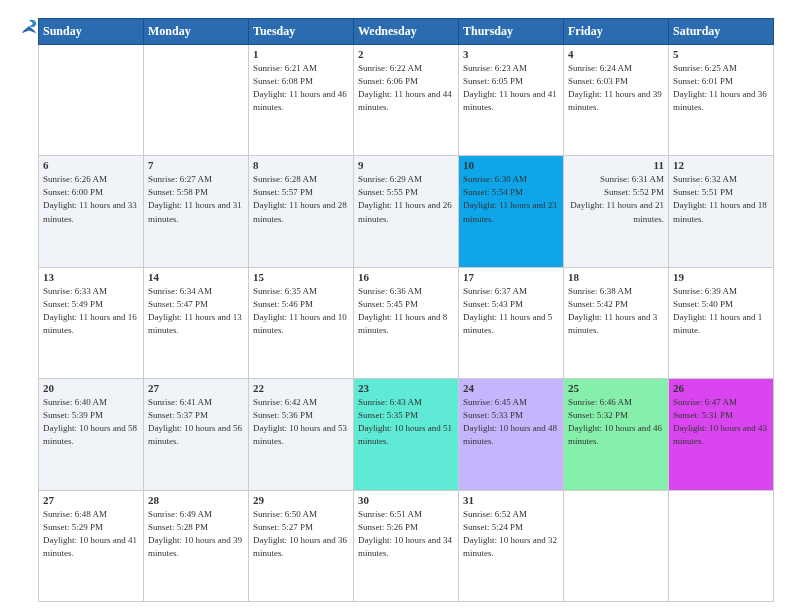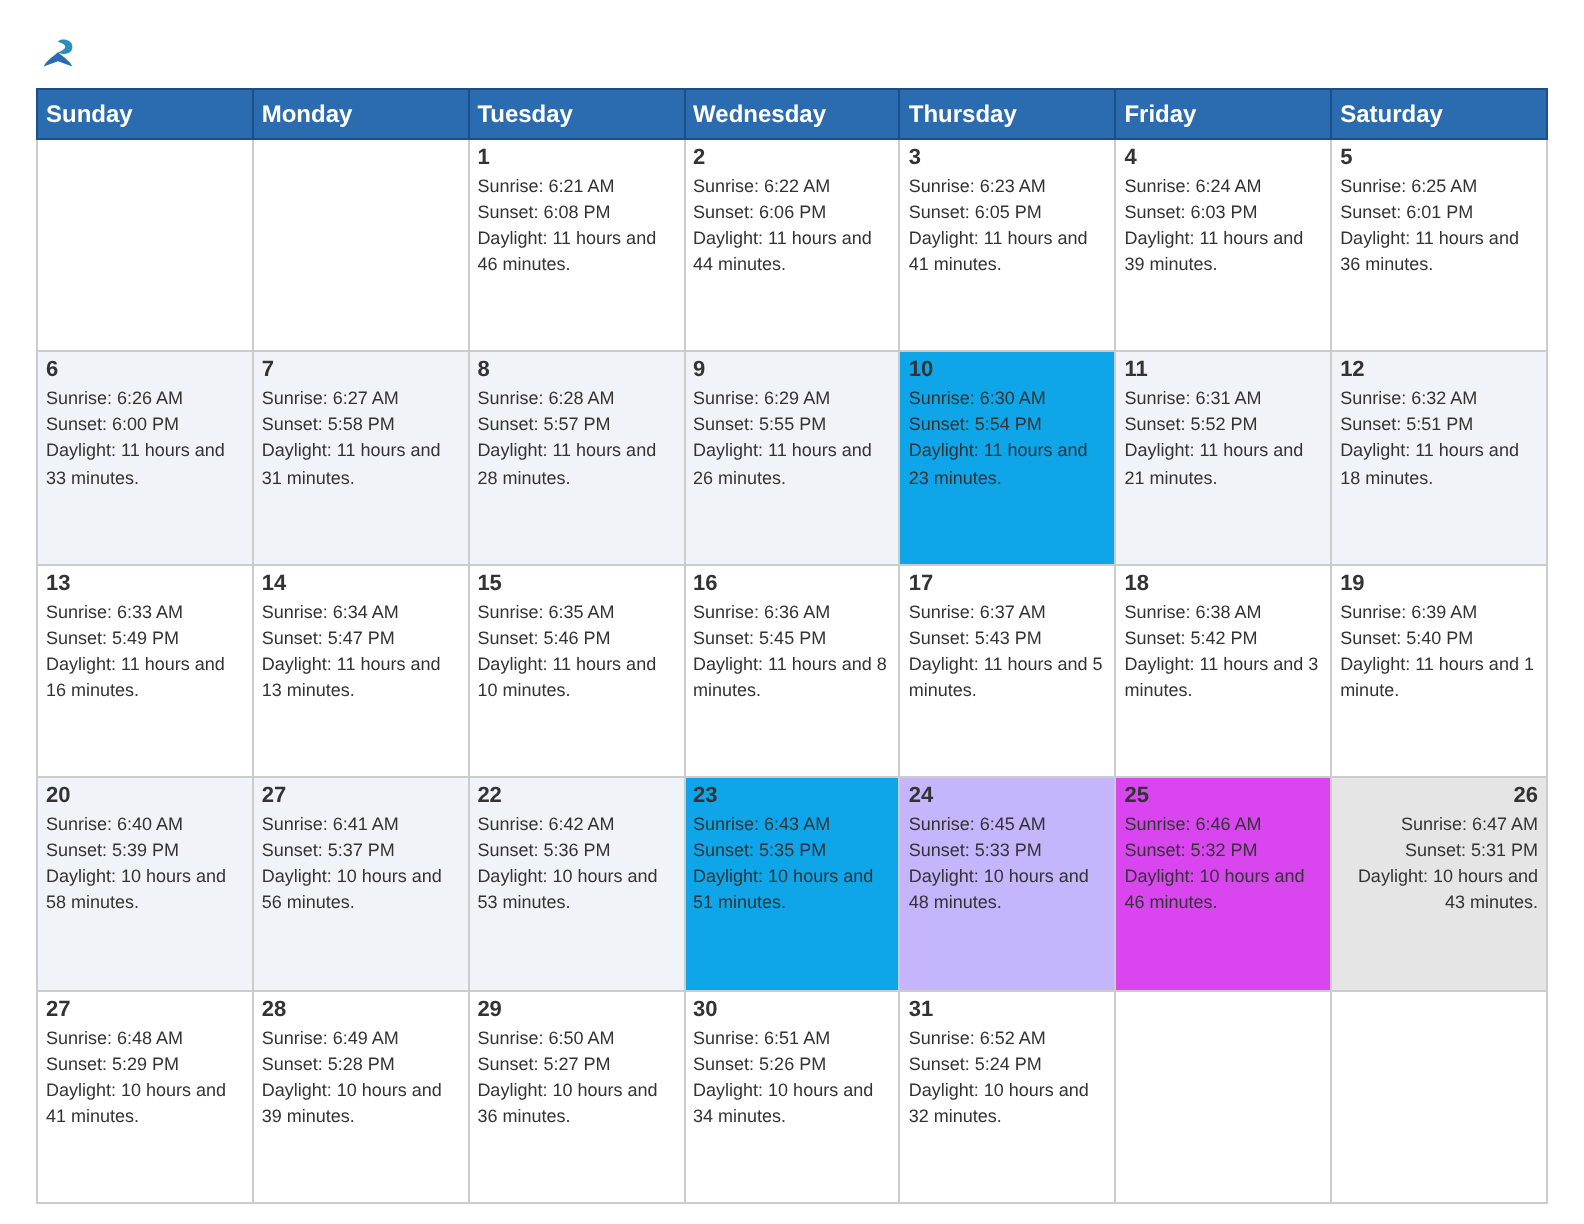--- a/index.html
+++ b/index.html
@@ -8,21 +8,22 @@
       background: #fff;
       width: 792px;
       height: 612px;
       overflow: hidden;
     }
     .page {
       width: 792px;
       height: 612px;
       padding: 18px 18px 10px 18px;
       display: flex;
-      flex-direction: column;
+      flex-direction: row;
+      font-family: Liberation Serif, serif;
     }
     .header {
       display: flex;
       justify-content: space-between;
       align-items: flex-start;
       margin-bottom: 8px;
     }
     .logo {
       display: flex;
       flex-direction: column;
@@ -139,40 +140,40 @@
           <td><span class="day-num">3</span><span class="cell-text">Sunrise: 6:23 AM<br>Sunset: 6:05 PM<br>Daylight: 11 hours and 41 minutes.</span></td>
           <td><span class="day-num">4</span><span class="cell-text">Sunrise: 6:24 AM<br>Sunset: 6:03 PM<br>Daylight: 11 hours and 39 minutes.</span></td>
           <td><span class="day-num">5</span><span class="cell-text">Sunrise: 6:25 AM<br>Sunset: 6:01 PM<br>Daylight: 11 hours and 36 minutes.</span></td>
         </tr>
         <tr>
           <td style="background: rgb(240, 244, 248);"><span class="day-num">6</span><span class="cell-text">Sunrise: 6:26 AM<br>Sunset: 6:00 PM<br>Daylight: 11 hours and 33 minutes.</span></td>
           <td style="background: rgb(240, 244, 248);"><span class="day-num">7</span><span class="cell-text">Sunrise: 6:27 AM<br>Sunset: 5:58 PM<br>Daylight: 11 hours and 31 minutes.</span></td>
           <td style="background: rgb(240, 244, 248);"><span class="day-num">8</span><span class="cell-text">Sunrise: 6:28 AM<br>Sunset: 5:57 PM<br>Daylight: 11 hours and 28 minutes.</span></td>
           <td style="background: rgb(240, 244, 248);"><span class="day-num">9</span><span class="cell-text">Sunrise: 6:29 AM<br>Sunset: 5:55 PM<br>Daylight: 11 hours and 26 minutes.</span></td>
           <td style="background: #0ea5e9;"><span class="day-num">10</span><span class="cell-text">Sunrise: 6:30 AM<br>Sunset: 5:54 PM<br>Daylight: 11 hours and 23 minutes.</span></td>
-          <td style="background: rgb(240, 244, 248);"><span class="day-num">11</span><span class="cell-text">Sunrise: 6:31 AM<br>Sunset: 5:52 PM<br>Daylight: 11 hours and 21 minutes.</span></td>
+          <td style="background: rgb(240, 244, 248); text-align: right;"><span class="day-num">11</span><span class="cell-text">Sunrise: 6:31 AM<br>Sunset: 5:52 PM<br>Daylight: 11 hours and 21 minutes.</span></td>
           <td style="background: rgb(240, 244, 248);"><span class="day-num">12</span><span class="cell-text">Sunrise: 6:32 AM<br>Sunset: 5:51 PM<br>Daylight: 11 hours and 18 minutes.</span></td>
         </tr>
         <tr>
           <td><span class="day-num">13</span><span class="cell-text">Sunrise: 6:33 AM<br>Sunset: 5:49 PM<br>Daylight: 11 hours and 16 minutes.</span></td>
           <td><span class="day-num">14</span><span class="cell-text">Sunrise: 6:34 AM<br>Sunset: 5:47 PM<br>Daylight: 11 hours and 13 minutes.</span></td>
           <td><span class="day-num">15</span><span class="cell-text">Sunrise: 6:35 AM<br>Sunset: 5:46 PM<br>Daylight: 11 hours and 10 minutes.</span></td>
           <td><span class="day-num">16</span><span class="cell-text">Sunrise: 6:36 AM<br>Sunset: 5:45 PM<br>Daylight: 11 hours and 8 minutes.</span></td>
           <td><span class="day-num">17</span><span class="cell-text">Sunrise: 6:37 AM<br>Sunset: 5:43 PM<br>Daylight: 11 hours and 5 minutes.</span></td>
           <td><span class="day-num">18</span><span class="cell-text">Sunrise: 6:38 AM<br>Sunset: 5:42 PM<br>Daylight: 11 hours and 3 minutes.</span></td>
           <td><span class="day-num">19</span><span class="cell-text">Sunrise: 6:39 AM<br>Sunset: 5:40 PM<br>Daylight: 11 hours and 1 minute.</span></td>
         </tr>
         <tr>
           <td style="background: rgb(240, 244, 248);"><span class="day-num">20</span><span class="cell-text">Sunrise: 6:40 AM<br>Sunset: 5:39 PM<br>Daylight: 10 hours and 58 minutes.</span></td>
           <td style="background: rgb(240, 244, 248);"><span class="day-num">27</span><span class="cell-text">Sunrise: 6:41 AM<br>Sunset: 5:37 PM<br>Daylight: 10 hours and 56 minutes.</span></td>
           <td style="background: rgb(240, 244, 248); margin-top: 48px;"><span class="day-num">22</span><span class="cell-text">Sunrise: 6:42 AM<br>Sunset: 5:36 PM<br>Daylight: 10 hours and 53 minutes.</span></td>
-          <td style="background: #0ea5e9;"><span class="day-num">23</span><span class="cell-text">Sunrise: 6:43 AM<br>Sunset: 5:35 PM<br>Daylight: 10 hours and 51 minutes.</span></td>
+          <td style="background: #5eead4;"><span class="day-num">23</span><span class="cell-text">Sunrise: 6:43 AM<br>Sunset: 5:35 PM<br>Daylight: 10 hours and 51 minutes.</span></td>
           <td style="background: #c4b5fd;"><span class="day-num">24</span><span class="cell-text">Sunrise: 6:45 AM<br>Sunset: 5:33 PM<br>Daylight: 10 hours and 48 minutes.</span></td>
-          <td style="background: #d946ef;"><span class="day-num">25</span><span class="cell-text">Sunrise: 6:46 AM<br>Sunset: 5:32 PM<br>Daylight: 10 hours and 46 minutes.</span></td>
-          <td style="background: #e5e5e5; text-align: right;"><span class="day-num">26</span><span class="cell-text">Sunrise: 6:47 AM<br>Sunset: 5:31 PM<br>Daylight: 10 hours and 43 minutes.</span></td>
+          <td style="background: #86efac;"><span class="day-num">25</span><span class="cell-text">Sunrise: 6:46 AM<br>Sunset: 5:32 PM<br>Daylight: 10 hours and 46 minutes.</span></td>
+          <td style="background: #d946ef;"><span class="day-num">26</span><span class="cell-text">Sunrise: 6:47 AM<br>Sunset: 5:31 PM<br>Daylight: 10 hours and 43 minutes.</span></td>
         </tr>
         <tr>
           <td><span class="day-num">27</span><span class="cell-text">Sunrise: 6:48 AM<br>Sunset: 5:29 PM<br>Daylight: 10 hours and 41 minutes.</span></td>
           <td><span class="day-num">28</span><span class="cell-text">Sunrise: 6:49 AM<br>Sunset: 5:28 PM<br>Daylight: 10 hours and 39 minutes.</span></td>
           <td><span class="day-num">29</span><span class="cell-text">Sunrise: 6:50 AM<br>Sunset: 5:27 PM<br>Daylight: 10 hours and 36 minutes.</span></td>
           <td><span class="day-num">30</span><span class="cell-text">Sunrise: 6:51 AM<br>Sunset: 5:26 PM<br>Daylight: 10 hours and 34 minutes.</span></td>
           <td><span class="day-num">31</span><span class="cell-text">Sunrise: 6:52 AM<br>Sunset: 5:24 PM<br>Daylight: 10 hours and 32 minutes.</span></td>
           <td class="empty-cell"></td>
           <td class="empty-cell"></td>
         </tr>

